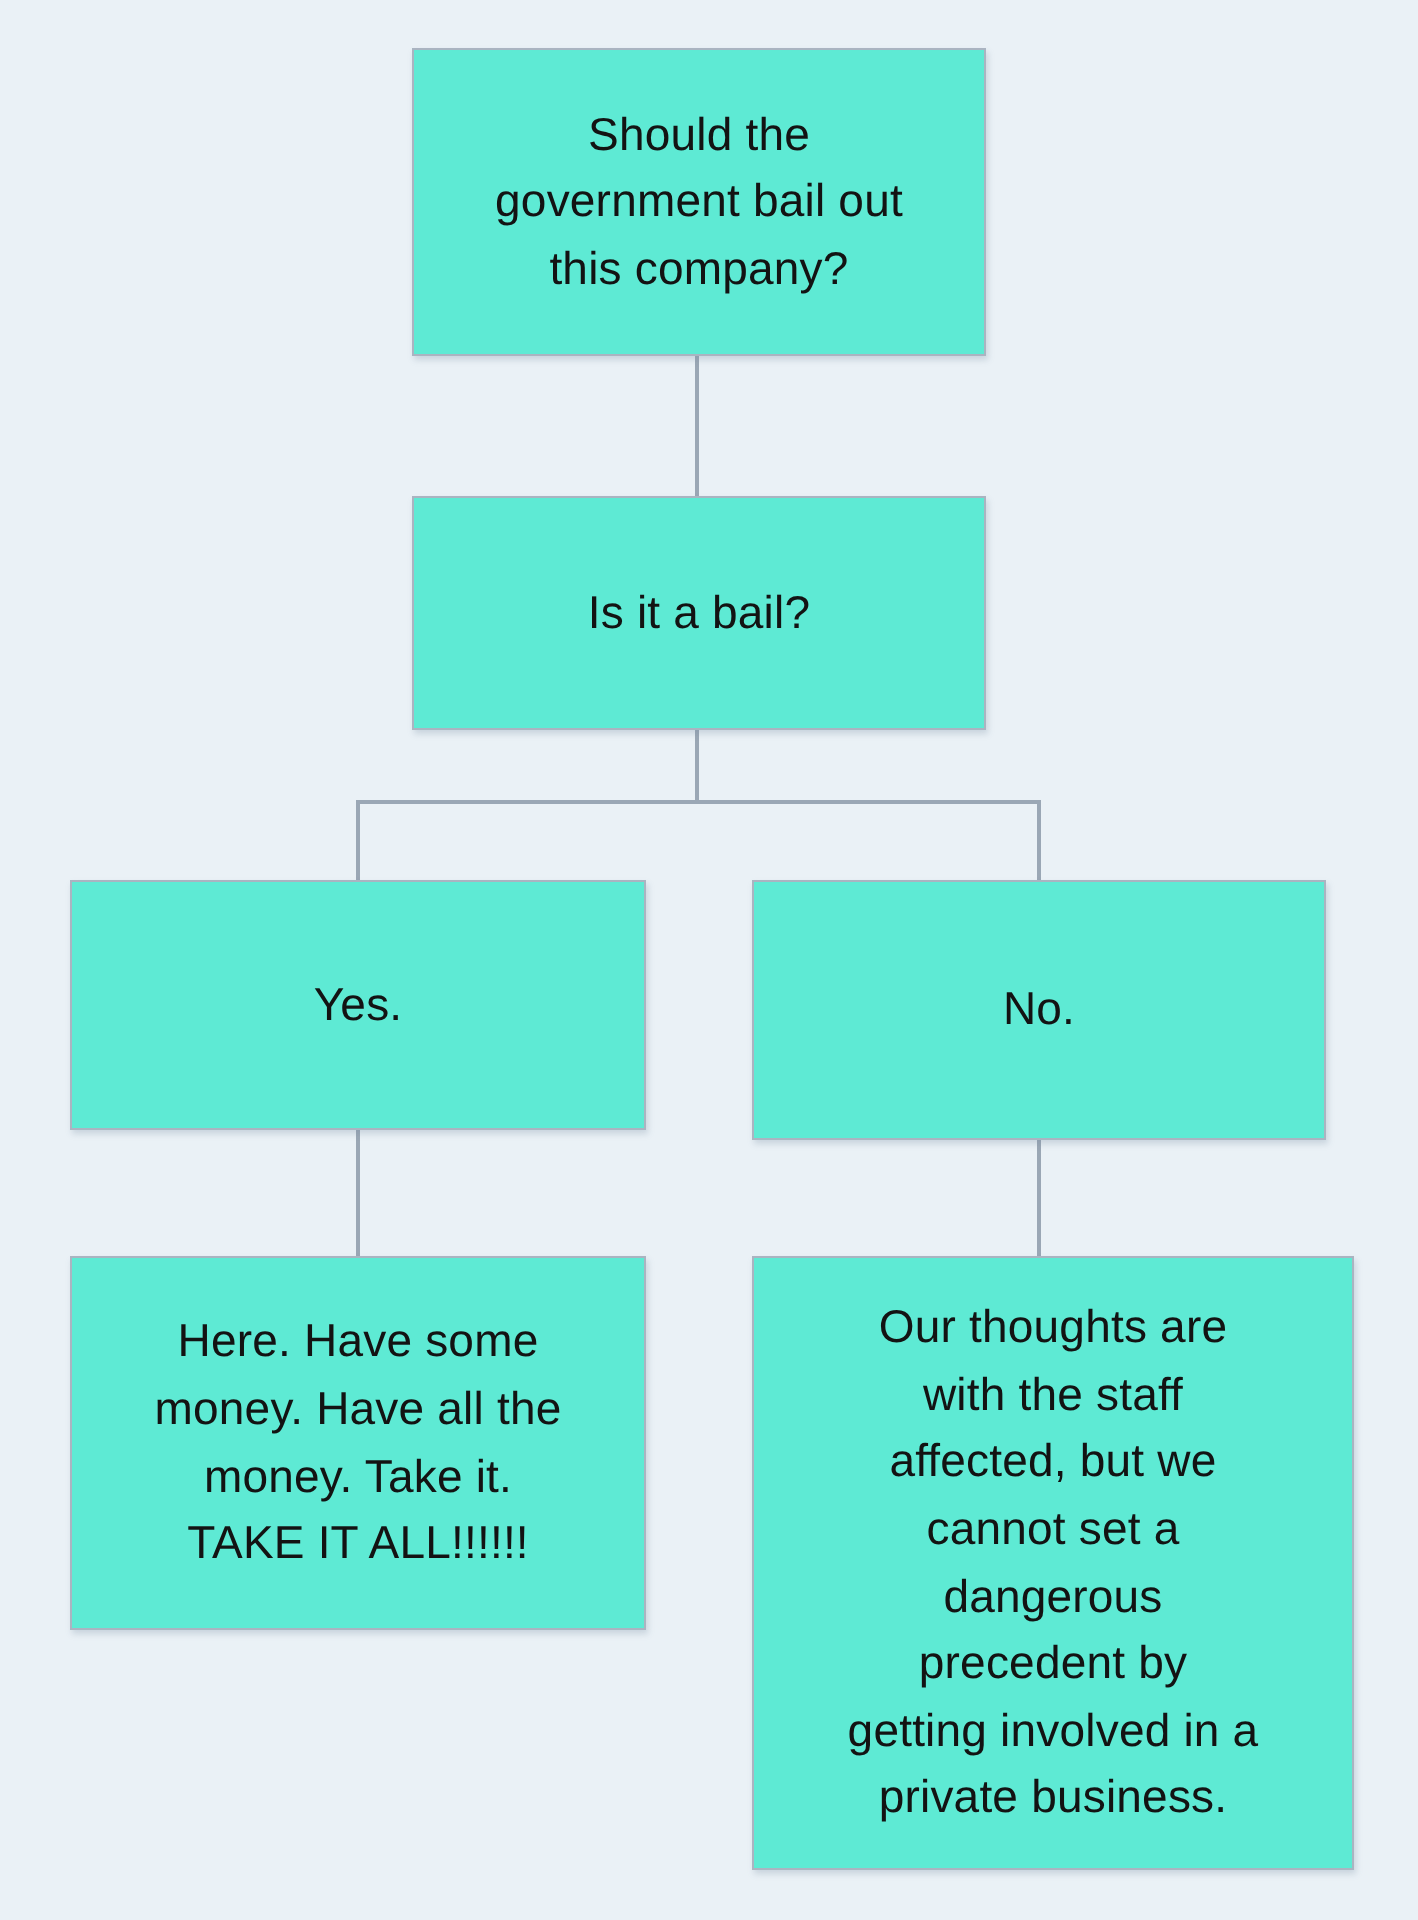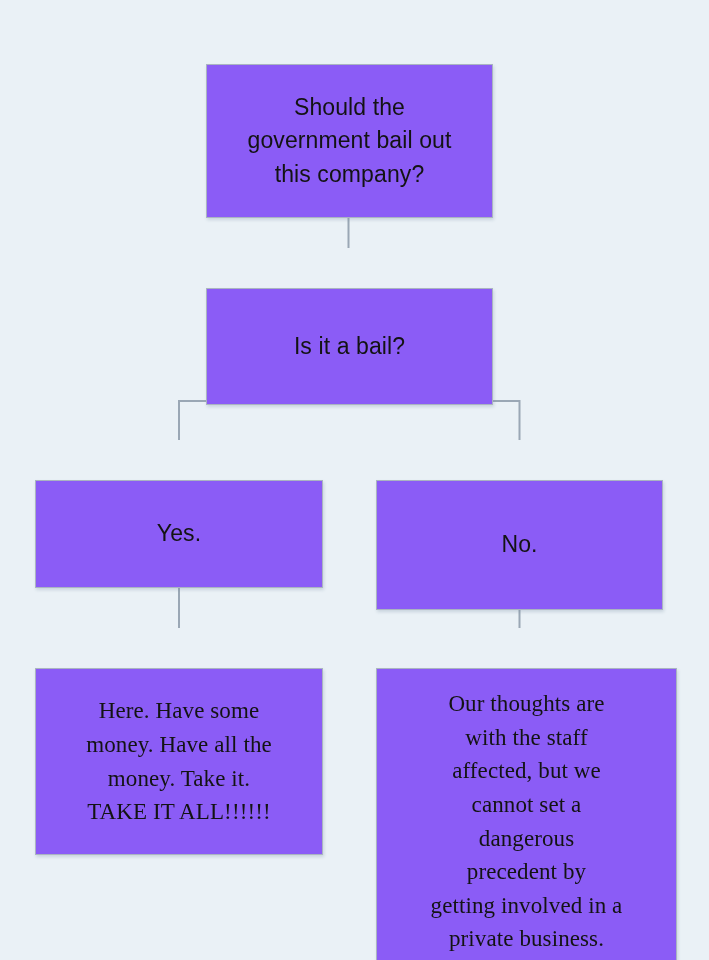--- a/index.html
+++ b/index.html
@@ -32,50 +32,49 @@
   .edge-layer path {
     stroke: #9aa7b5;
     stroke-width: 2;
     fill: none;
   }
 
   
   .node {
     position: absolute;
     box-sizing: border-box;
-    background: #8b5cf6;
+    background: #5eead4;
     border: 1px solid #aab4c1;
     box-shadow: 1px 2px 3px rgba(120, 140, 160, 0.28);
     display: flex;
     align-items: center;
     justify-content: center;
     text-align: center;
     color: #131313;
     font-size: 23px;
     line-height: 1.44;
     letter-spacing: 0.1px;
     padding: 4px 10px;
-    margin-top: 40px;
   }
   .node .txt {
     display: block;
     width: 100%;
     white-space: pre-line;
   }
 
   
   #node-root      { left: 206px; top: 24px;  width: 287px; height: 154px; }
   #node-question  { left: 206px; top: 248px; width: 287px; height: 117px; }
-  #node-yes       { left: 35px;  top: 440px; width: 288px; height: 108px; }
+  #node-yes       { left: 35px;  top: 440px; width: 288px; height: 125px; }
   #node-no        { left: 376px; top: 440px; width: 287px; height: 130px; }
   #node-yes-out   { left: 35px;  top: 628px; width: 288px; height: 187px; }
   #node-no-out    { left: 376px; top: 628px; width: 301px; height: 307px; }
 
   #node-yes-out .txt,
-  #node-no-out  .txt { line-height: 1.46; font-family: Liberation Serif, serif; }
+  #node-no-out  .txt { line-height: 1.46; }
 </style>
 </head>
 <body>
 
 <div id="chart">
 
   <svg class="edge-layer" viewBox="0 0 709 960" width="709" height="960" aria-hidden="true">
 
     <line x1="348.5" y1="178" x2="348.5" y2="248"></line>
 

